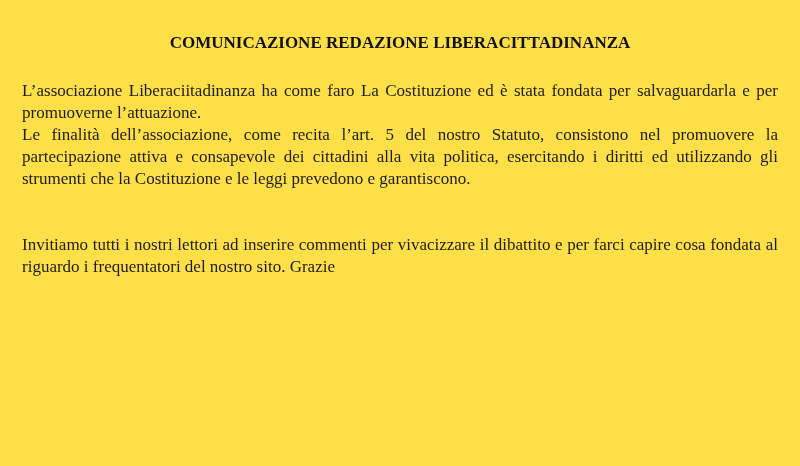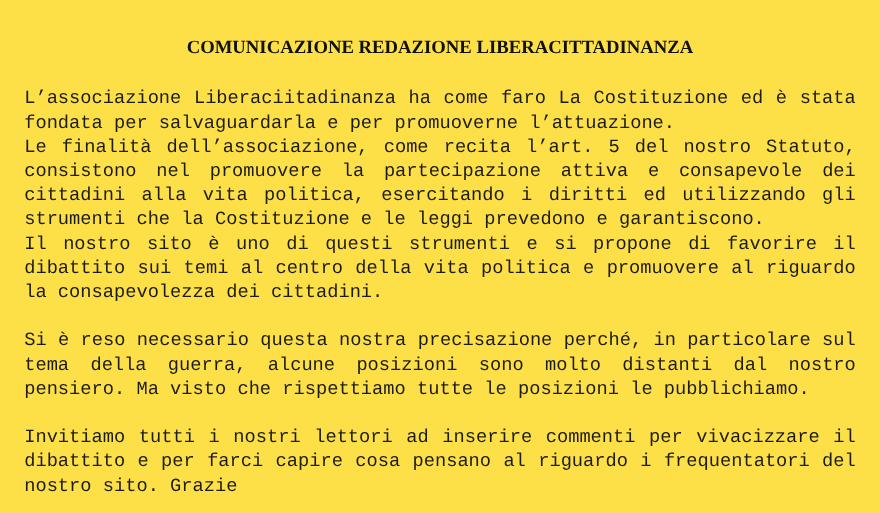--- a/index.html
+++ b/index.html
@@ -28,45 +28,42 @@
     font-weight: bold;
     text-align: center;
     color: #111111;
   }
   .body-text p {
     margin: 0;
     font-size: 17px;
     line-height: 22px;
     text-align: justify;
     color: #1c1c1c;
-    font-family: Liberation Mono, monospace;
   }
   .block-gap {
     height: 22px;
   }
 </style>
 </head>
 <body>
 
 <div class="page">
 
   <h1 class="title">COMUNICAZIONE REDAZIONE LIBERACITTADINANZA</h1>
 
   <div class="body-text">
 
     <p>L’associazione Liberaciitadinanza ha come faro La Costituzione ed è stata fondata per salvaguardarla e per promuoverne l’attuazione.</p>
 
     <p>Le finalità dell’associazione, come recita l’art. 5 del nostro Statuto, consistono nel promuovere la partecipazione attiva e consapevole dei cittadini alla vita politica, esercitando i diritti ed utilizzando gli strumenti che la Costituzione e le leggi prevedono e garantiscono.</p>
 
-    <p>Il nostro sito è uno di questi strumenti e si propone di favorire il dibattito sui temi al centro della  vita politica e promuovere al riguardo la consapevolezza dei cittadini.</p>
 
     <div class="block-gap"></div>
 
 
-    <p>Si è reso necessario questa nostra precisazione perché, in particolare sul tema della guerra, alcune posizioni sono  molto distanti dal nostro pensiero. Ma visto che rispettiamo tutte le posizioni le pubblichiamo.</p>
 
     <div class="block-gap"></div>
 
-    <p>Invitiamo tutti i nostri lettori ad inserire commenti per vivacizzare il dibattito e per farci capire cosa pensano al riguardo i frequentatori del nostro sito. Grazie</p>
+    <p>Invitiamo tutti i nostri lettori ad inserire commenti per vivacizzare il dibattito e per farci capire cosa fondata al riguardo i frequentatori del nostro sito. Grazie</p>
 
   </div>
 
 </div>
 
 </body></html>

